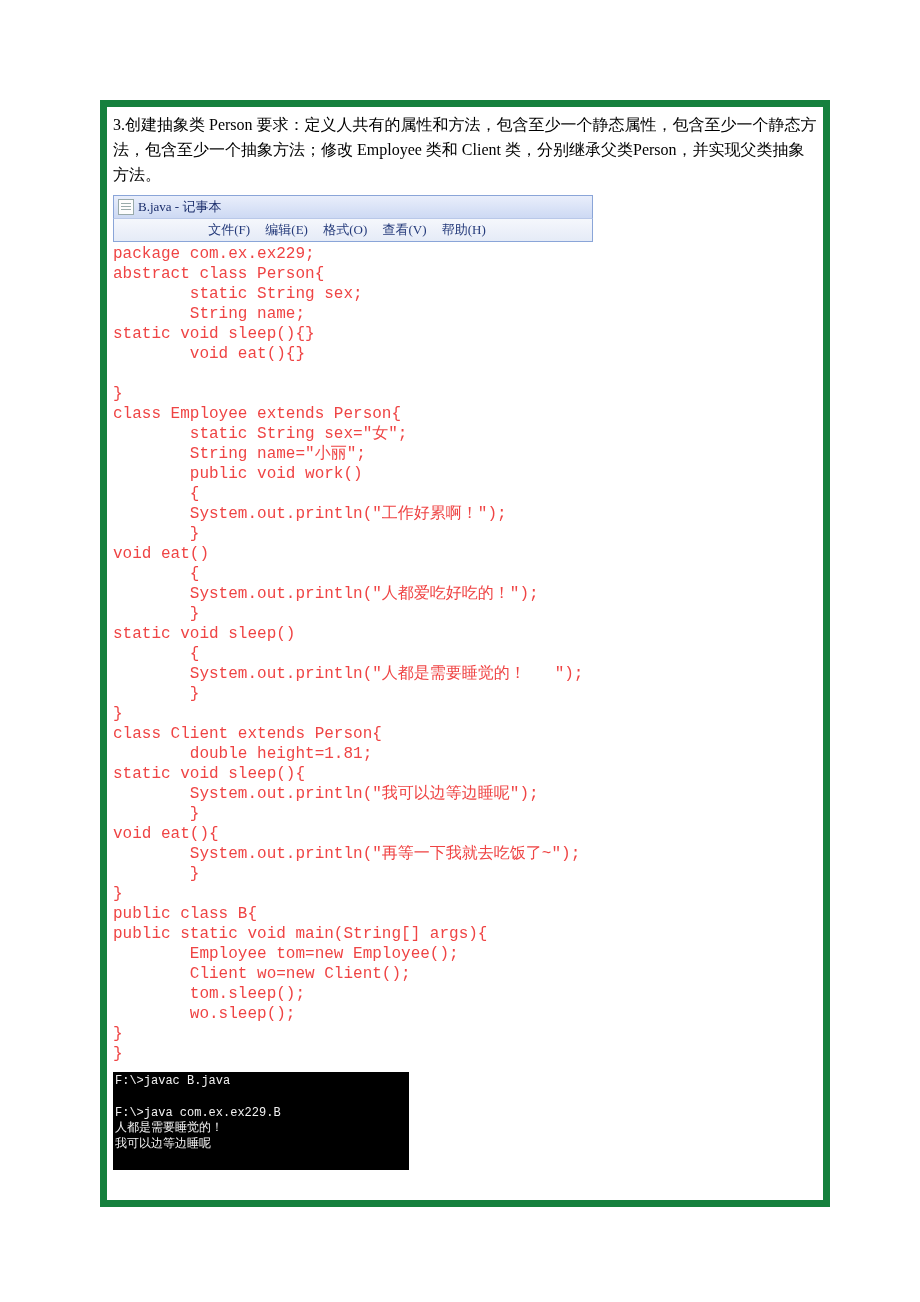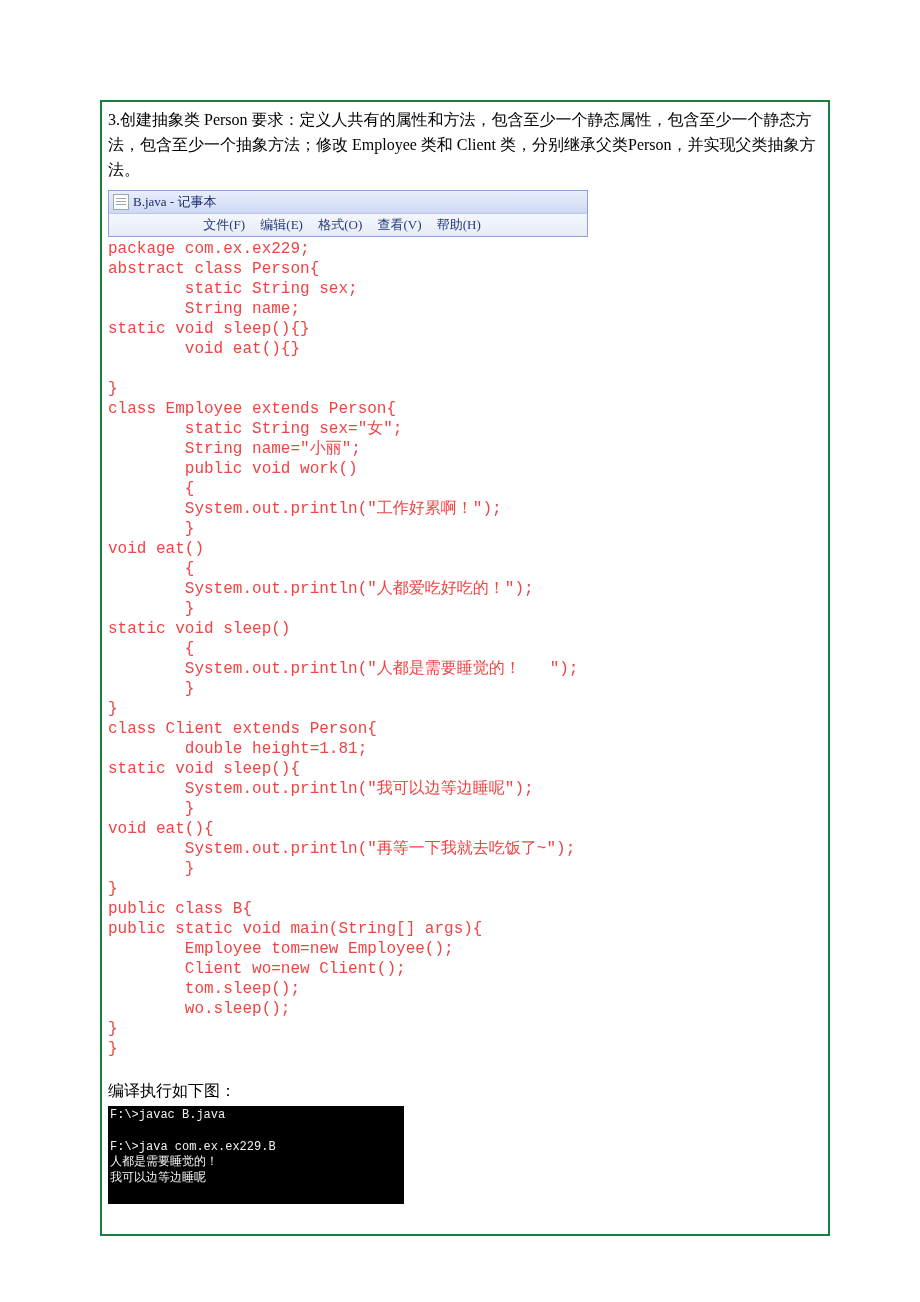--- a/index.html
+++ b/index.html
@@ -8,21 +8,21 @@
     background: #fff;
     font-family: "SimSun", "宋体", serif;
     font-size: 16px;
   }
   .page {
     width: 920px;
     box-sizing: border-box;
     padding: 100px 90px 60px 100px;
   }
   .outer-box {
-    border: 2px solid #15803d;
+    border: 7px solid #15803d;
     padding: 6px 6px 30px 6px;
   }
   .question {
     line-height: 1.55;
     font-size: 16px;
     margin-bottom: 8px;
   }
   .notepad {
     width: 480px;
   }
@@ -144,21 +144,20 @@
 }
 public class B{
 public static void main(String[] args){
         Employee tom=new Employee();
         Client wo=new Client();
         tom.sleep();
         wo.sleep();
 }
 }</div>
 
-    <div class="caption">编译执行如下图：</div>
 
     <div class="terminal">F:\&gt;javac B.java
 
 F:\&gt;java com.ex.ex229.B
 人都是需要睡觉的！
 我可以边等边睡呢</div>
   </div>
 </div>
 
 </body></html>

